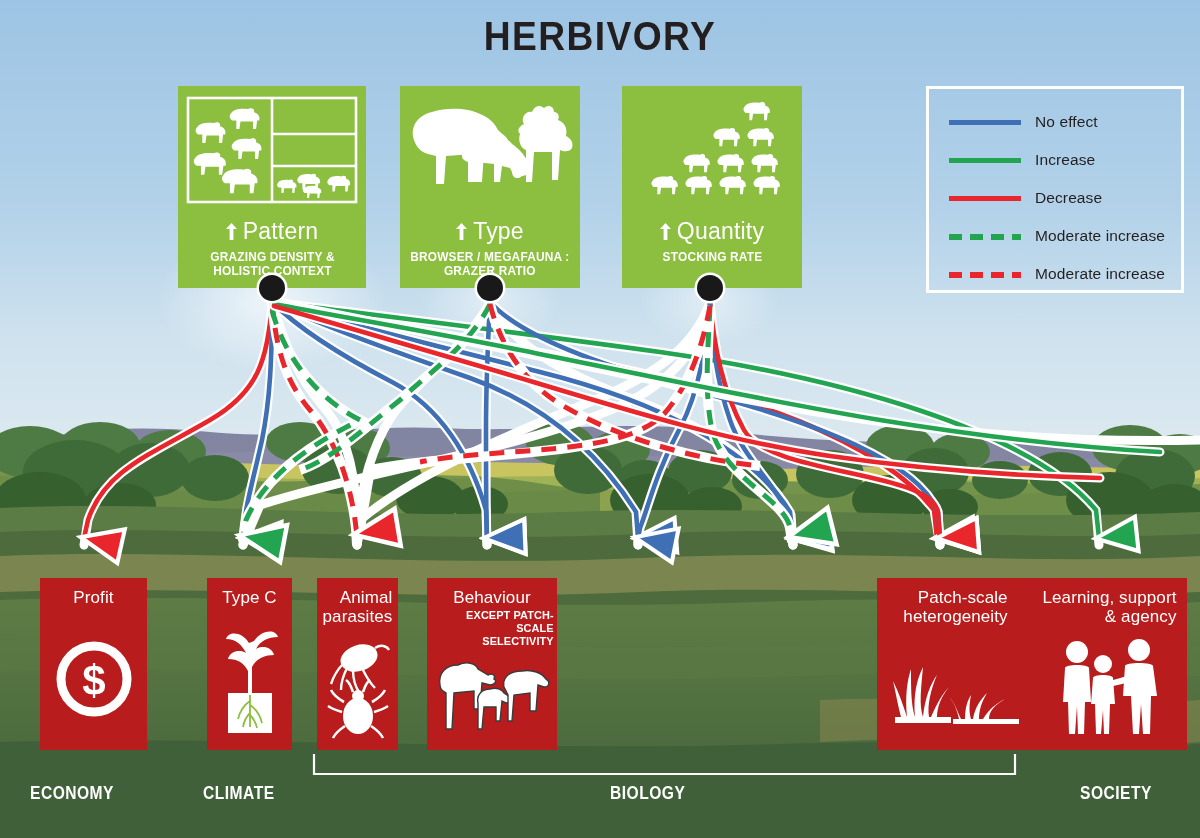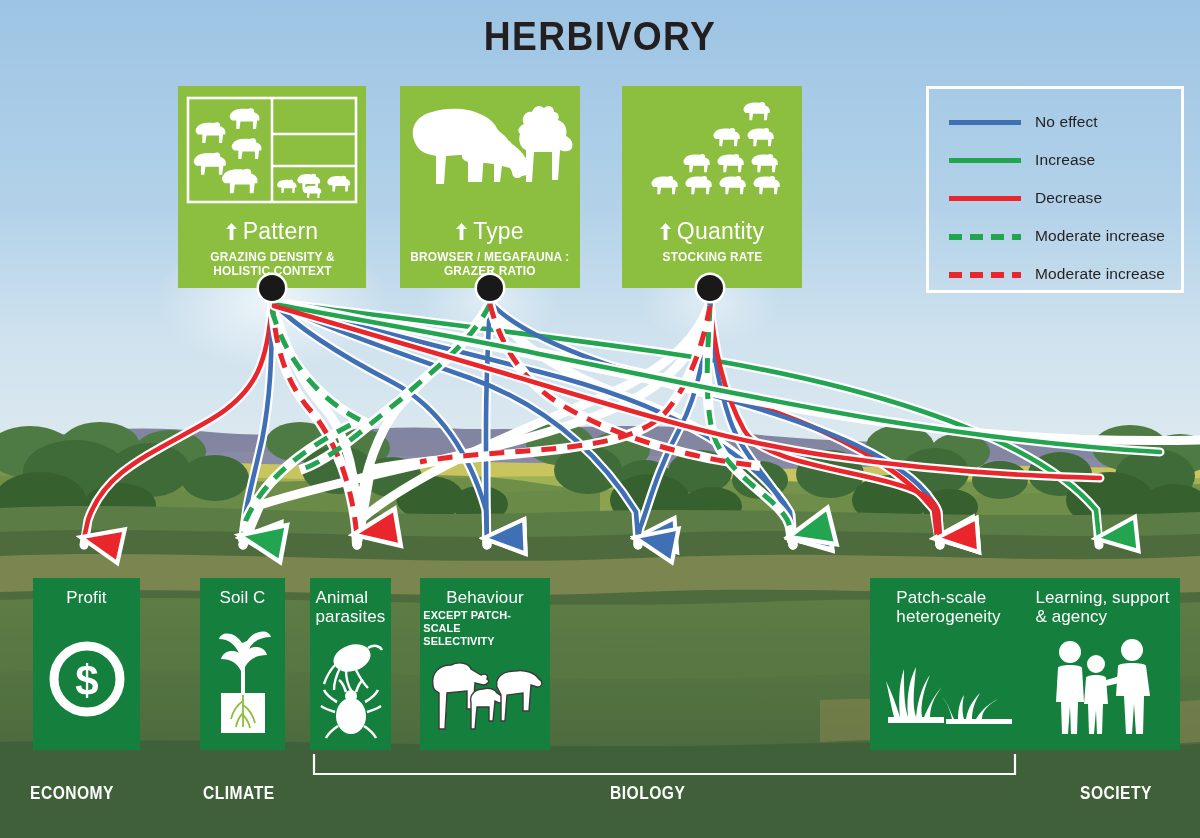--- a/index.html
+++ b/index.html
@@ -53,23 +53,24 @@
   
   .node {
     position:absolute; width:26px; height:26px; border-radius:50%;
     background:#191919; z-index:5;
     box-shadow:0 0 0 2.5px #ffffff;
   }
 
   
   .outcome {
     position:absolute; z-index:4;
-    background:#15803d; color:#fff; text-align:left;
+    background:#b91c1c; color:#fff; text-align:right;
     display:flex; flex-direction:column; align-items:center;
     padding-top:10px;
+    margin-left:7px;
   }
   .outcome .olabel { font-size:17px; line-height:1.12; font-weight:normal; letter-spacing:.1px; }
   .outcome .osub { font-size:11.5px; font-weight:bold; line-height:1.12; margin-top:2px; letter-spacing:.1px; transform:scaleX(.95); }
   .outcome .oart { flex:1; display:flex; align-items:center; justify-content:center; width:100%; }
 
   
   .catlabel {
     position:absolute; z-index:5; color:#ffffff;
     font-size:19px; font-weight:bold; letter-spacing:.6px;
     transform:scaleX(.82); transform-origin:left center;
@@ -471,21 +472,21 @@
     <div class="olabel">Profit</div>
     <div class="oart">
       <svg width="80" height="80" viewBox="0 0 80 80">
         <circle cx="40" cy="40" r="33" fill="none" stroke="#fff" stroke-width="9"></circle>
         <text x="40" y="56" text-anchor="middle" font-family="Liberation Sans, sans-serif" font-size="42" font-weight="bold" fill="#fff">$</text>
       </svg>
     </div>
   </div>
 
   <div class="outcome" style="left:200px; top:578px; width:85px; height:172px;">
-    <div class="olabel">Soil C</div>
+    <div class="olabel">Type C</div>
     <div class="oart">
       <svg width="72" height="116" viewBox="0 0 72 116">
         <g fill="#ffffff">
           <path d="M35,22 C28,10 14,10 12,18 C22,18 28,24 32,32 C26,28 16,30 14,38
                    C24,38 30,42 34,50 L34,72 L38,72 L38,46 C42,38 50,34 60,34
                    C58,26 48,24 42,28 C46,20 54,16 64,16 C62,8 48,8 40,20 Z"></path>
           <rect x="14" y="72" width="44" height="40" fill="#ffffff"></rect>
         </g>
         <g stroke="#8cbe3f" stroke-width="1.8" fill="none">
           <path d="M36,74 L36,106"></path>

